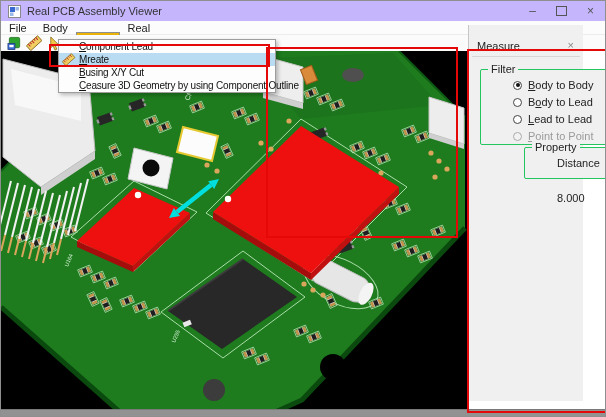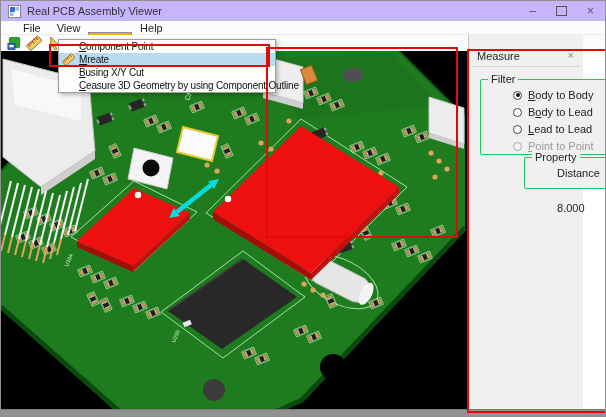--- a/index.html
+++ b/index.html
@@ -5,36 +5,36 @@
   html,body{margin:0;padding:0;background:#cfcfcf;font-family:"Liberation Sans",sans-serif;}
   .window{position:relative;width:604px;height:415px;background:#ffffff;border:1px solid #8f8f8f;overflow:hidden;font-size:11px;color:#222;}
   
   .titlebar{position:absolute;left:0;top:0;width:100%;height:20px;background:#c4b5fd;border-bottom:1px solid #e6e6e6;display:flex;align-items:center;}
   .app-icon{width:13px;height:13px;margin:0 6px 0 7px;flex:0 0 auto;}
   .title-text{font-size:11px;color:#333;}
   .win-controls{position:absolute;right:0;top:0;height:20px;display:flex;}
   .win-btn{width:29px;height:20px;display:flex;align-items:center;justify-content:center;color:#555;font-size:12px;}
   .max-glyph{width:9px;height:8px;border:1px solid #555;display:block;}
   
-  .menubar{position:absolute;left:0;top:20px;width:100%;height:14px;background:#fcfcfc;border-bottom:1px solid #ececec;display:flex;align-items:center;padding-left:14px;box-sizing:border-box;}
+  .menubar{position:absolute;left:0;top:20px;width:100%;height:14px;background:#fcfcfc;border-bottom:1px solid #ececec;display:flex;align-items:center;padding-left:0;box-sizing:border-box;}
   .menu-item{padding:0 8px;height:14px;line-height:14px;font-size:11px;color:#222;}
   .menu-item.open{border:1px solid #8f8f8f;background:#eab308;height:13px;line-height:12px;margin-top:24px;}
   
   .toolbar{position:absolute;left:0;top:34px;width:100%;height:16px;background:#fbfbfb;display:flex;align-items:center;gap:4px;padding-left:5px;box-sizing:border-box;}
   .tool-btn{width:16px;height:16px;display:flex;align-items:center;justify-content:center;}
   
   .menu-popup{position:absolute;left:57px;top:38px;width:216px;background:#fdfdfd;border:1px solid #9d9d9d;box-shadow:2px 2px 4px rgba(0,0,0,.25);z-index:5;}
   .popup-row{position:relative;height:13px;display:flex;align-items:center;padding-left:20px;font-size:10px;letter-spacing:-0.2px;white-space:nowrap;color:#111;}
   .popup-row.hl{background:#b9dcf3;}
   .popup-row .row-icon{position:absolute;left:2px;top:0px;width:15px;height:13px;}
   .u{text-decoration:underline;}
   
   .viewport{position:absolute;left:0;top:50px;width:467px;height:360px;background:#000;overflow:hidden;}
   
-  .right-area{position:absolute;left:467px;top:34px;width:115px;height:376px;background:#f0f0f0;border-left:1px solid #c6c6c6;box-sizing:border-box;}
+  .right-area{position:absolute;left:467px;top:24px;width:115px;height:376px;background:#f0f0f0;border-left:1px solid #c6c6c6;box-sizing:border-box;}
   .panel-header{position:absolute;left:8px;top:15px;font-size:11px;color:#222;}
   .panel-close{position:absolute;right:9px;top:14px;font-size:11px;color:#888;}
   .panel-sep{position:absolute;left:3px;right:3px;top:31px;border-top:1px solid #d6d6d6;}
   .groupbox{position:absolute;border:1px solid #22c55e;border-radius:2px;background:#f0f0f0;padding-left:24px;}
   .legend{position:absolute;top:-7px;left:7px;background:#f0f0f0;padding:0 3px;font-size:11px;color:#222;}
   .gb-filter{left:11px;top:44px;width:113px;height:74px;}
   .gb-prop{left:11px;top:122px;width:113px;height:30px;margin-left:44px;}
   .radio-row{display:flex;align-items:center;gap:6px;height:16px;padding-left:8px;margin-top:1px;}
   .radio-row:first-of-type{margin-top:7px;}
   .radio{width:9px;height:9px;border:1px solid #444;border-radius:50%;background:#fff;box-sizing:border-box;flex:0 0 auto;position:relative;}
@@ -103,23 +103,23 @@
       <span class="win-btn">–</span>
       <span class="win-btn">
           <span class="max-glyph"></span>
         </span>
       <span class="win-btn">×</span>
     </div>
   </div>
 
   <div class="menubar">
     <span class="menu-item">File</span>
-    <span class="menu-item">View</span>
+    <span class="menu-item">Body</span>
     <span class="menu-item open">Tools</span>
-    <span class="menu-item">Help</span>
+    <span class="menu-item">Real</span>
   </div>
 
   <div class="toolbar">
     <span class="tool-btn">
       <svg width="15" height="15" viewBox="0 0 16 16">
           <use href="#icon-import"></use>
         </svg>
     </span>
     <span class="tool-btn">
       <svg width="16" height="16" viewBox="0 0 16 16">
@@ -347,21 +347,21 @@
       <div class="prop-row">
         <span>Distance</span>
         <span>8.000</span>
       </div>
     </div>
   </div>
 
   <div class="menu-popup">
     <div class="popup-row">
       <span class="u">C</span>
-        <span>omponent Point</span>
+        <span>omponent Lead</span>
     </div>
     <div class="popup-row hl">
       <svg class="row-icon" viewBox="0 0 16 16">
           <use href="#icon-ruler"></use>
         </svg>
       <span class="u">M</span>
         <span>reate</span>
     </div>
     <div class="popup-row">
       <span class="u">B</span>

